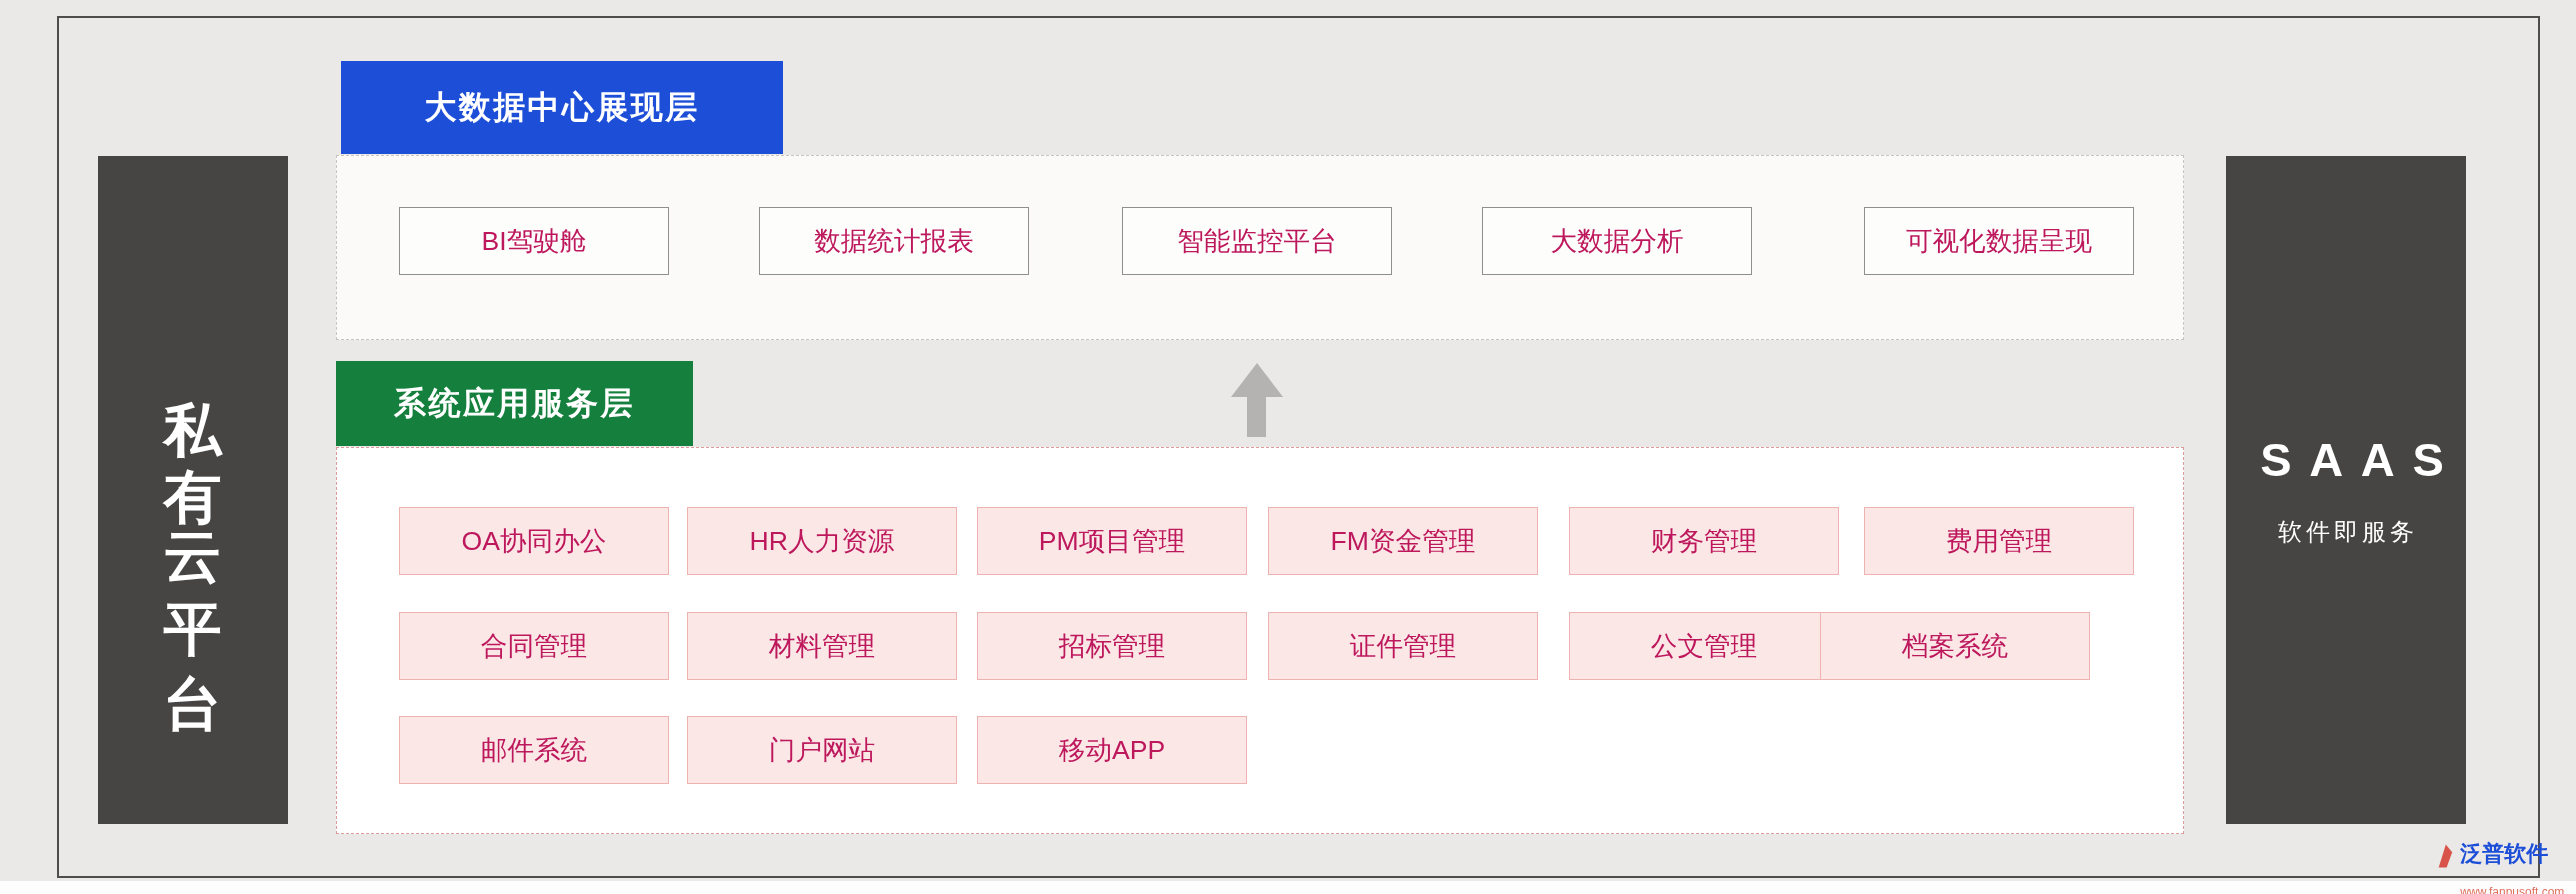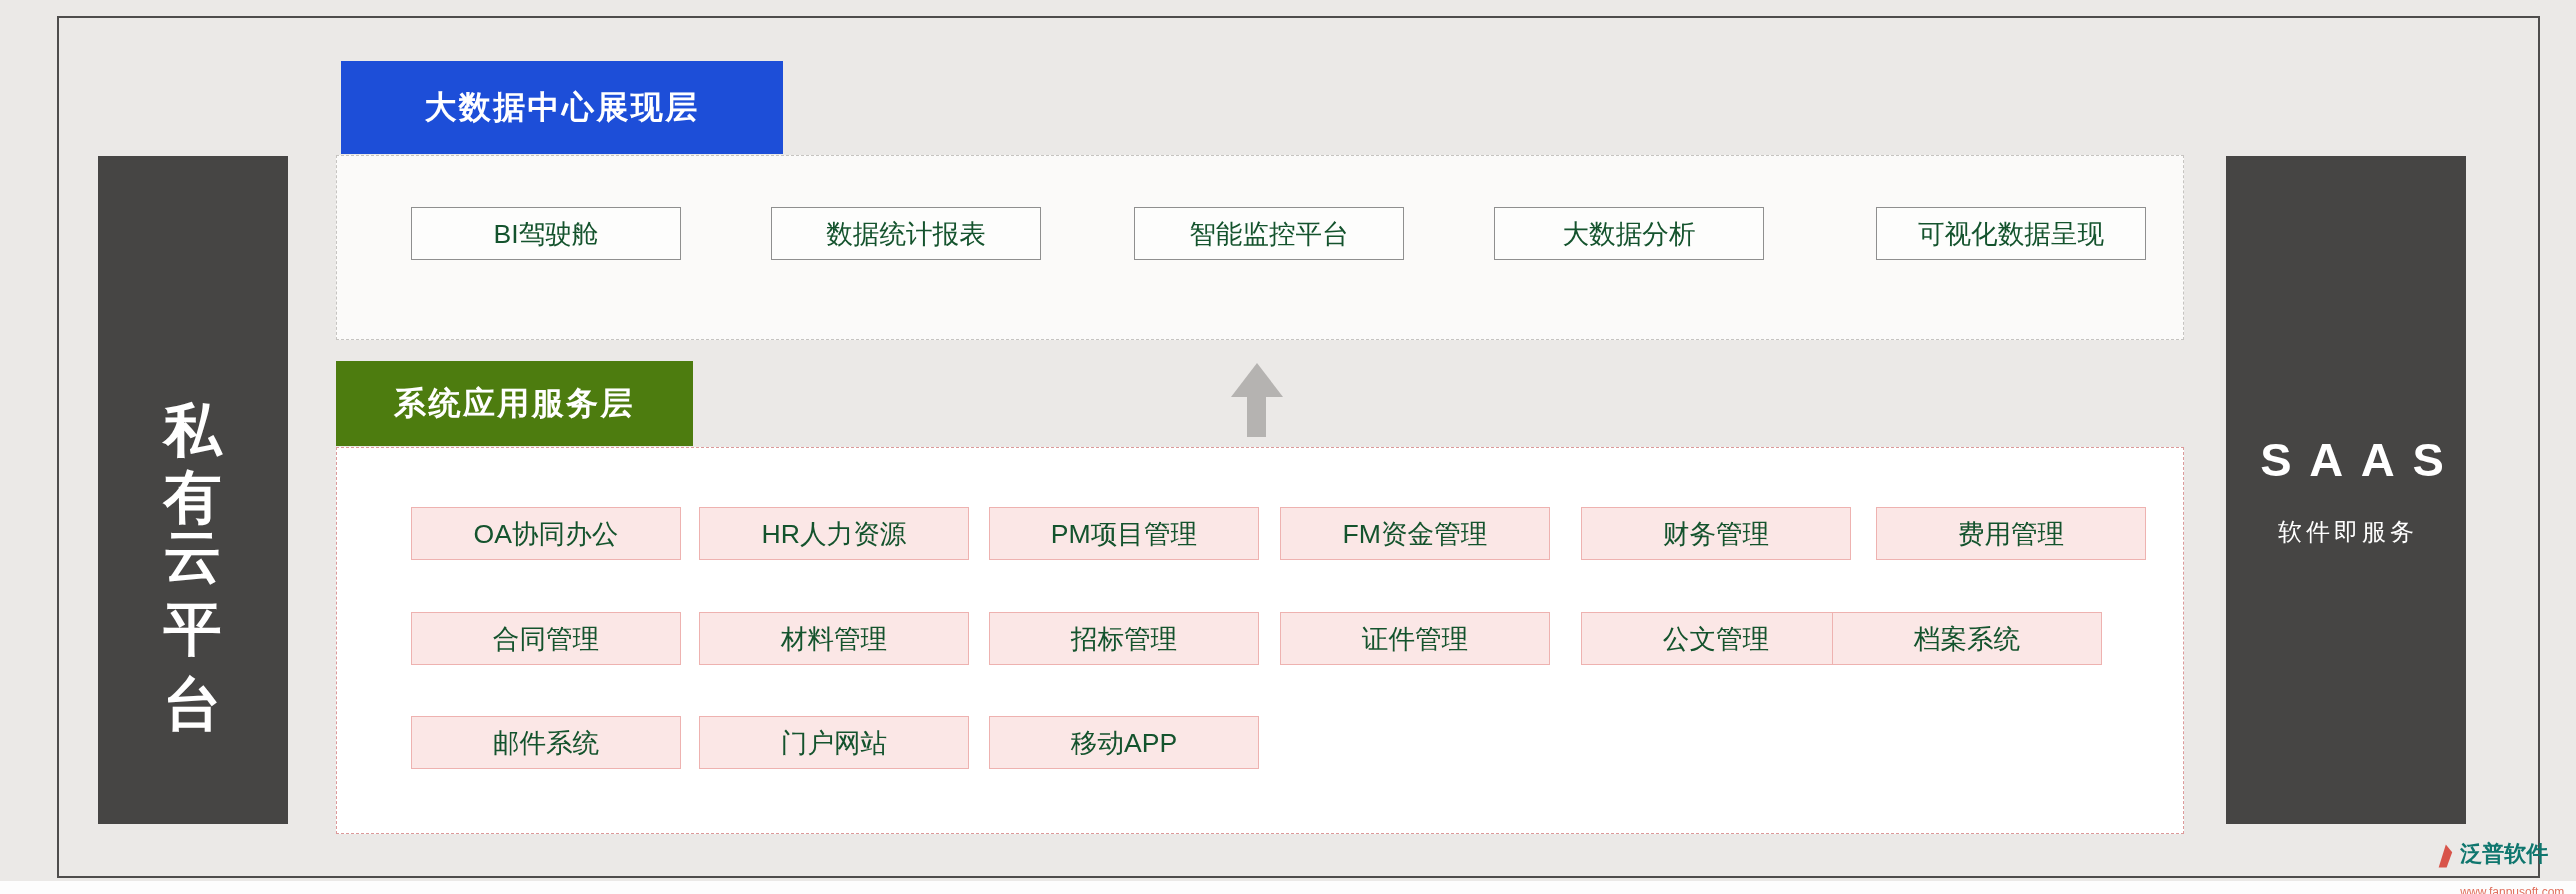--- a/index.html
+++ b/index.html
@@ -56,37 +56,36 @@
   .badge {
     position: absolute;
     color: #ffffff;
     font-weight: bold;
     font-size: 32px;
     letter-spacing: 2.4px;
     display: flex; align-items: center; justify-content: center;
     z-index: 3;
   }
   .badge.dark { left: 341px; top: 61px;  width: 442px; height: 93px; background: #1d4ed8; }
-  .badge.red  { left: 336px; top: 361px; width: 357px; height: 85px; background: #4d7c0f; }
+  .badge.red  { left: 336px; top: 361px; width: 357px; height: 85px; background: #15803d; }
 
   
   .panel { position: absolute; left: 336px; width: 1848px; z-index: 1; }
   .panel.top    { top: 155px; height: 185px; background: #fbfaf9; border: 1.6px dashed #c6c4c1; }
   .panel.bottom { top: 447px; height: 387px; background: #ffffff; border: 1.6px dashed #dc9a9a; }
 
   
   .btn {
     position: absolute;
-    width: 270px; height: 53px;
+    width: 270px; height: 68px;
     display: flex; align-items: center; justify-content: center;
     font-size: 26.6px;
-    color: #14532d;
+    color: #be185d;
     z-index: 2;
     white-space: nowrap;
-    margin-left: 12px;
   }
   .btn.white { background: #fdfdfc; border: 1.6px solid #8f8f8f; }
   .btn.pink  { background: #fbe7e6; border: 1.6px solid #eeb2b0; }
 
   
   .arrow-head {
     position: absolute;
     left: 1231px; top: 363px;
     width: 0; height: 0;
     border-left: 26px solid transparent;
@@ -103,21 +102,21 @@
   }
 
   
   .watermark {
     position: absolute;
     left: 2433px; top: 842px;
     display: flex; align-items: flex-start; gap: 4.8px;
     z-index: 5;
   }
   .wm-col { display: flex; flex-direction: column; }
-  .wm-brand { font-size: 22px; font-weight: bold; color: #0f766e; line-height: 1.1; }
+  .wm-brand { font-size: 22px; font-weight: bold; color: #1d4ed8; line-height: 1.1; }
   .wm-url   { font-size: 12px; color: #e0705e; margin-top: 19px; }
 </style>
 </head>
 <body>
 
 <div class="canvas">
 
   <div class="bottom-strip"></div>
   <div class="frame"></div>
 

